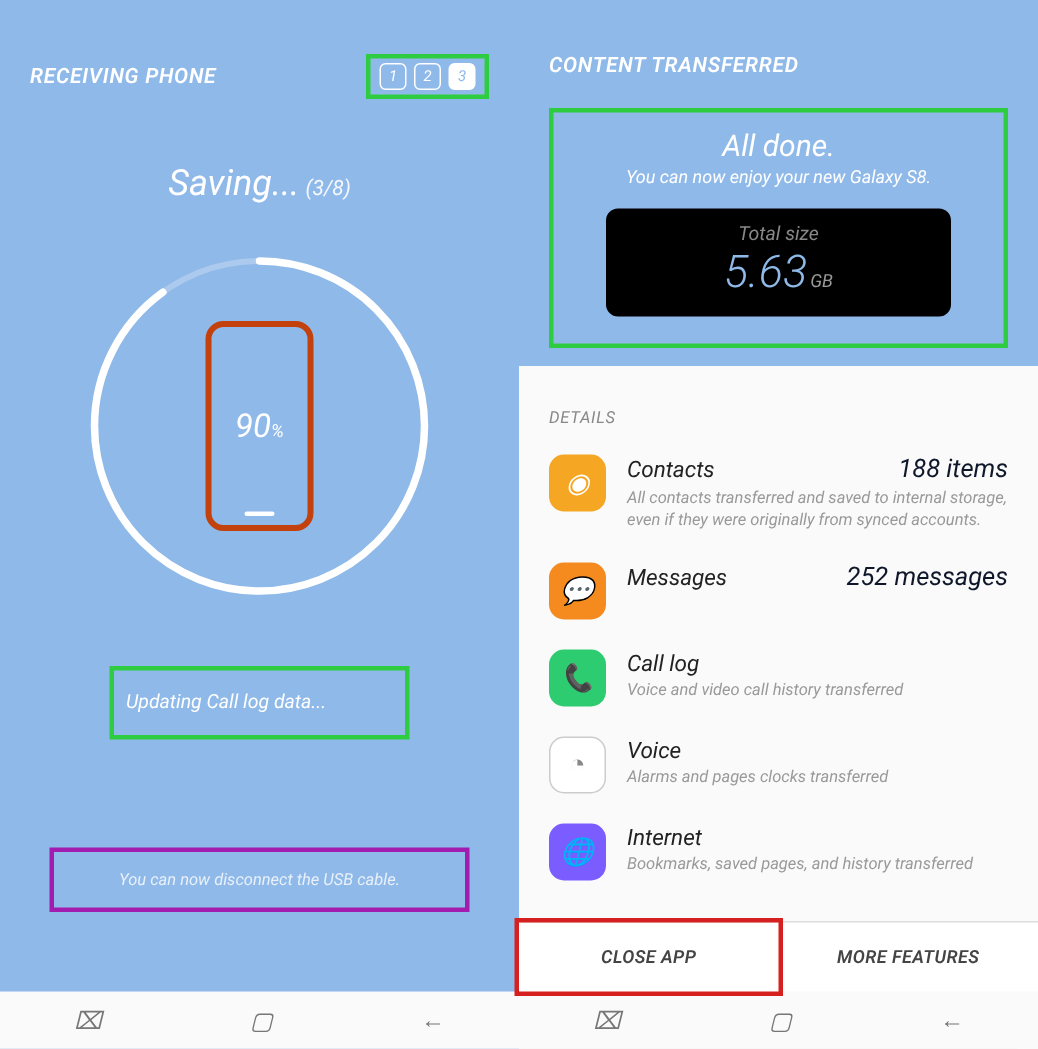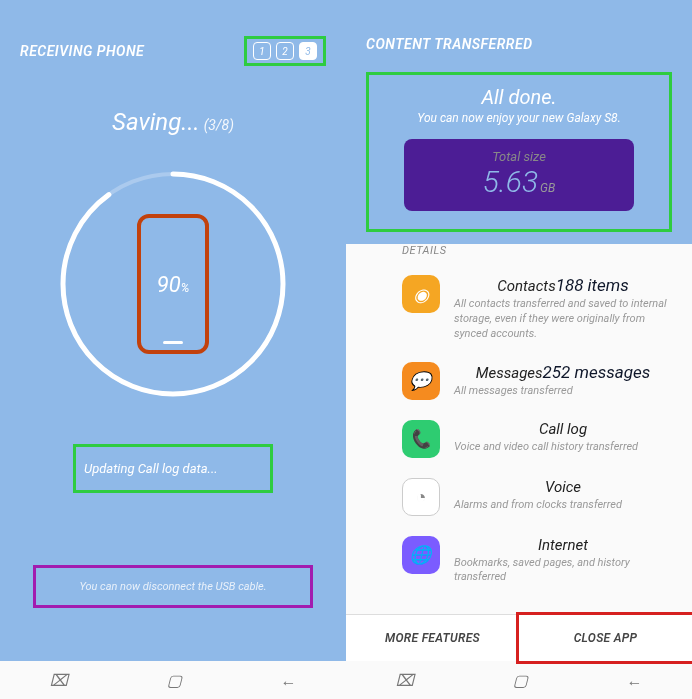--- a/index.html
+++ b/index.html
@@ -145,21 +145,21 @@
   }
   .done-title {
     font-size: 20px;
     font-weight: 400;
   }
   .done-sub {
     font-size: 12px;
     margin-top: 2px;
   }
   .size-card {
-    background: #4c1d95;
+    background: #000000;
     border-radius: 8px;
     margin: 14px auto 0 auto;
     width: 230px;
     padding: 10px 0 12px 0;
     color: #8fb9e8;
   }
   .size-label {
     color: #888;
     font-size: 13px;
   }
@@ -167,24 +167,23 @@
     font-size: 30px;
     font-weight: 300;
   }
   .size-unit {
     font-size: 12px;
     color: #999;
     margin-left: 2px;
   }
   .spacer-blue { height: 12px; background:#8fb9e8; }
   .details-section {
-    padding: 0 0 0 0;
+    padding: 28px 0 0 0;
     flex: 1;
     overflow: hidden;
-    margin-left: 36px;
   }
   .details-label {
     font-size: 11px;
     color: #888;
     letter-spacing: 0.5px;
     padding: 0 20px 8px 20px;
   }
   .item {
     display: flex;
     padding: 10px 20px;
@@ -198,21 +197,21 @@
     flex-shrink: 0;
     display:flex;
     align-items:center;
     justify-content:center;
     color:#fff;
     font-size:18px;
   }
   .item-body { flex: 1; }
   .item-head {
     display: flex;
-    justify-content: center;
+    justify-content: space-between;
     align-items: baseline;
   }
   .item-title {
     font-size: 15px;
     color: #222;
   }
   .item-count {
     font-size: 17px;
     color: #0f172a;
   }
@@ -322,59 +321,58 @@
             <div class="item-desc">All contacts transferred and saved to internal storage, even if they were originally from synced accounts.</div>
           </div>
         </div>
         <div class="item">
           <div class="item-icon" style="background:#f58b1f;">💬</div>
           <div class="item-body">
             <div class="item-head">
               <span class="item-title">Messages</span>
               <span class="item-count">252 messages</span>
             </div>
-            <div class="item-desc">All messages transferred</div>
           </div>
         </div>
         <div class="item">
           <div class="item-icon" style="background:#2ecc71;">📞</div>
           <div class="item-body">
             <div class="item-head">
               <span class="item-title">Call log</span>
               <span class="item-count"></span>
             </div>
             <div class="item-desc">Voice and video call history transferred</div>
           </div>
         </div>
         <div class="item">
           <div class="item-icon" style="background:#ffffff;border:1px solid #ccc;color:#888;">◔</div>
           <div class="item-body">
             <div class="item-head">
               <span class="item-title">Voice</span>
               <span class="item-count"></span>
             </div>
-            <div class="item-desc">Alarms and from clocks transferred</div>
+            <div class="item-desc">Alarms and pages clocks transferred</div>
           </div>
         </div>
         <div class="item">
           <div class="item-icon" style="background:#7b5cff;">🌐</div>
           <div class="item-body">
             <div class="item-head">
               <span class="item-title">Internet</span>
               <span class="item-count"></span>
             </div>
             <div class="item-desc">Bookmarks, saved pages, and history transferred</div>
           </div>
         </div>
       </div>
   </div>
 
   <div class="bottom-bar">
+    <div class="bottom-btn close-highlight">CLOSE APP</div>
     <div class="bottom-btn">MORE FEATURES</div>
-    <div class="bottom-btn close-highlight">CLOSE APP</div>
   </div>
 
   <div class="navbar">
     <span>⌧</span>
     <span>▢</span>
     <span>←</span>
   </div>
 </div>
 
 </body></html>

